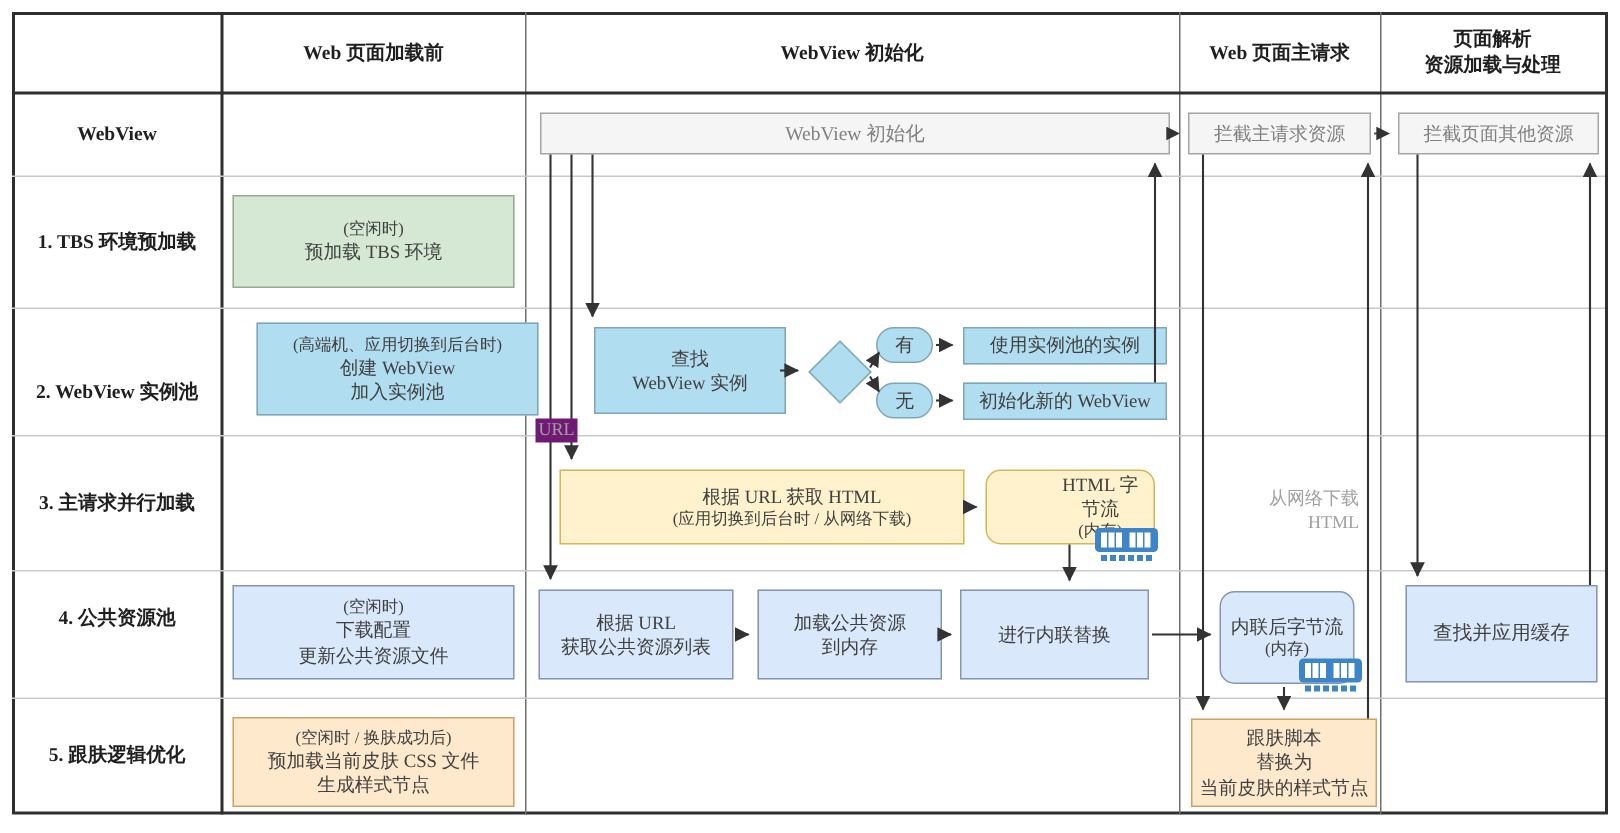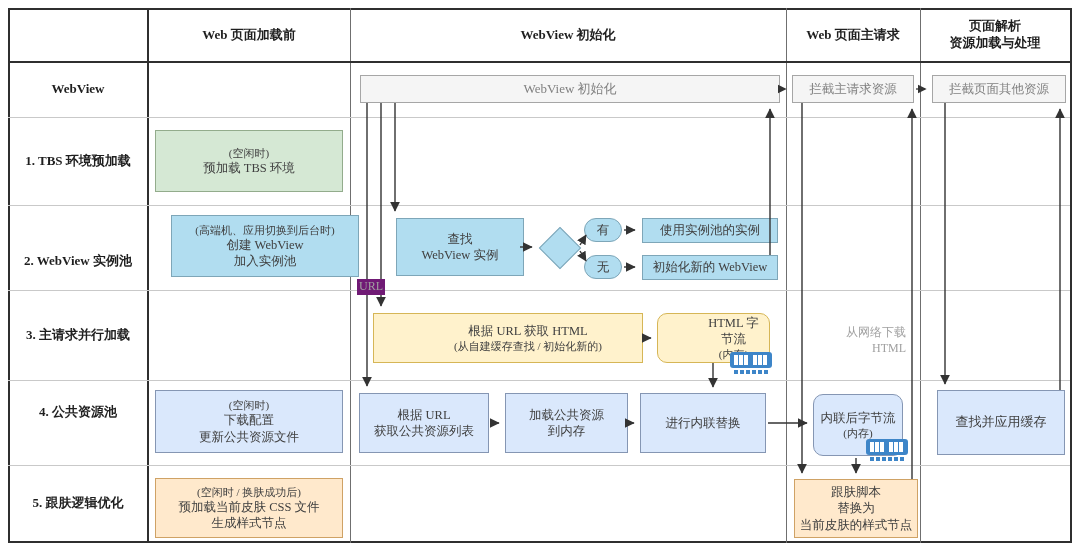--- a/index.html
+++ b/index.html
@@ -93,21 +93,21 @@
   </div>
   <div class="node blue" style="left:642px;top:218px;width:136px;height:25px;text-align:right;">
     <span>使用实例池的实例</span>
   </div>
   <div class="node blue" style="left:642px;top:255px;width:136px;height:25px;">
     <span>初始化新的 WebView</span>
   </div>
 
   <div class="node yellow" style="left:373px;top:313px;width:270px;height:50px;">
     <span>根据 URL 获取 HTML</span>
-    <span class="note">(从自建缓存查找 / 初始化新的)</span>
+    <span class="note">(应用切换到后台时 / 从网络下载)</span>
   </div>
   <div class="node yellow rounded" style="left:657px;top:313px;width:113px;height:50px;">
     <span>HTML 字节流</span>
     <span class="note">(内存)</span>
   </div>
 
   <div class="node lblue" style="left:155px;top:390px;width:188px;height:63px;">
     <span class="note">(空闲时)</span>
     <span class="pre">下载配置
 更新公共资源文件</span>

